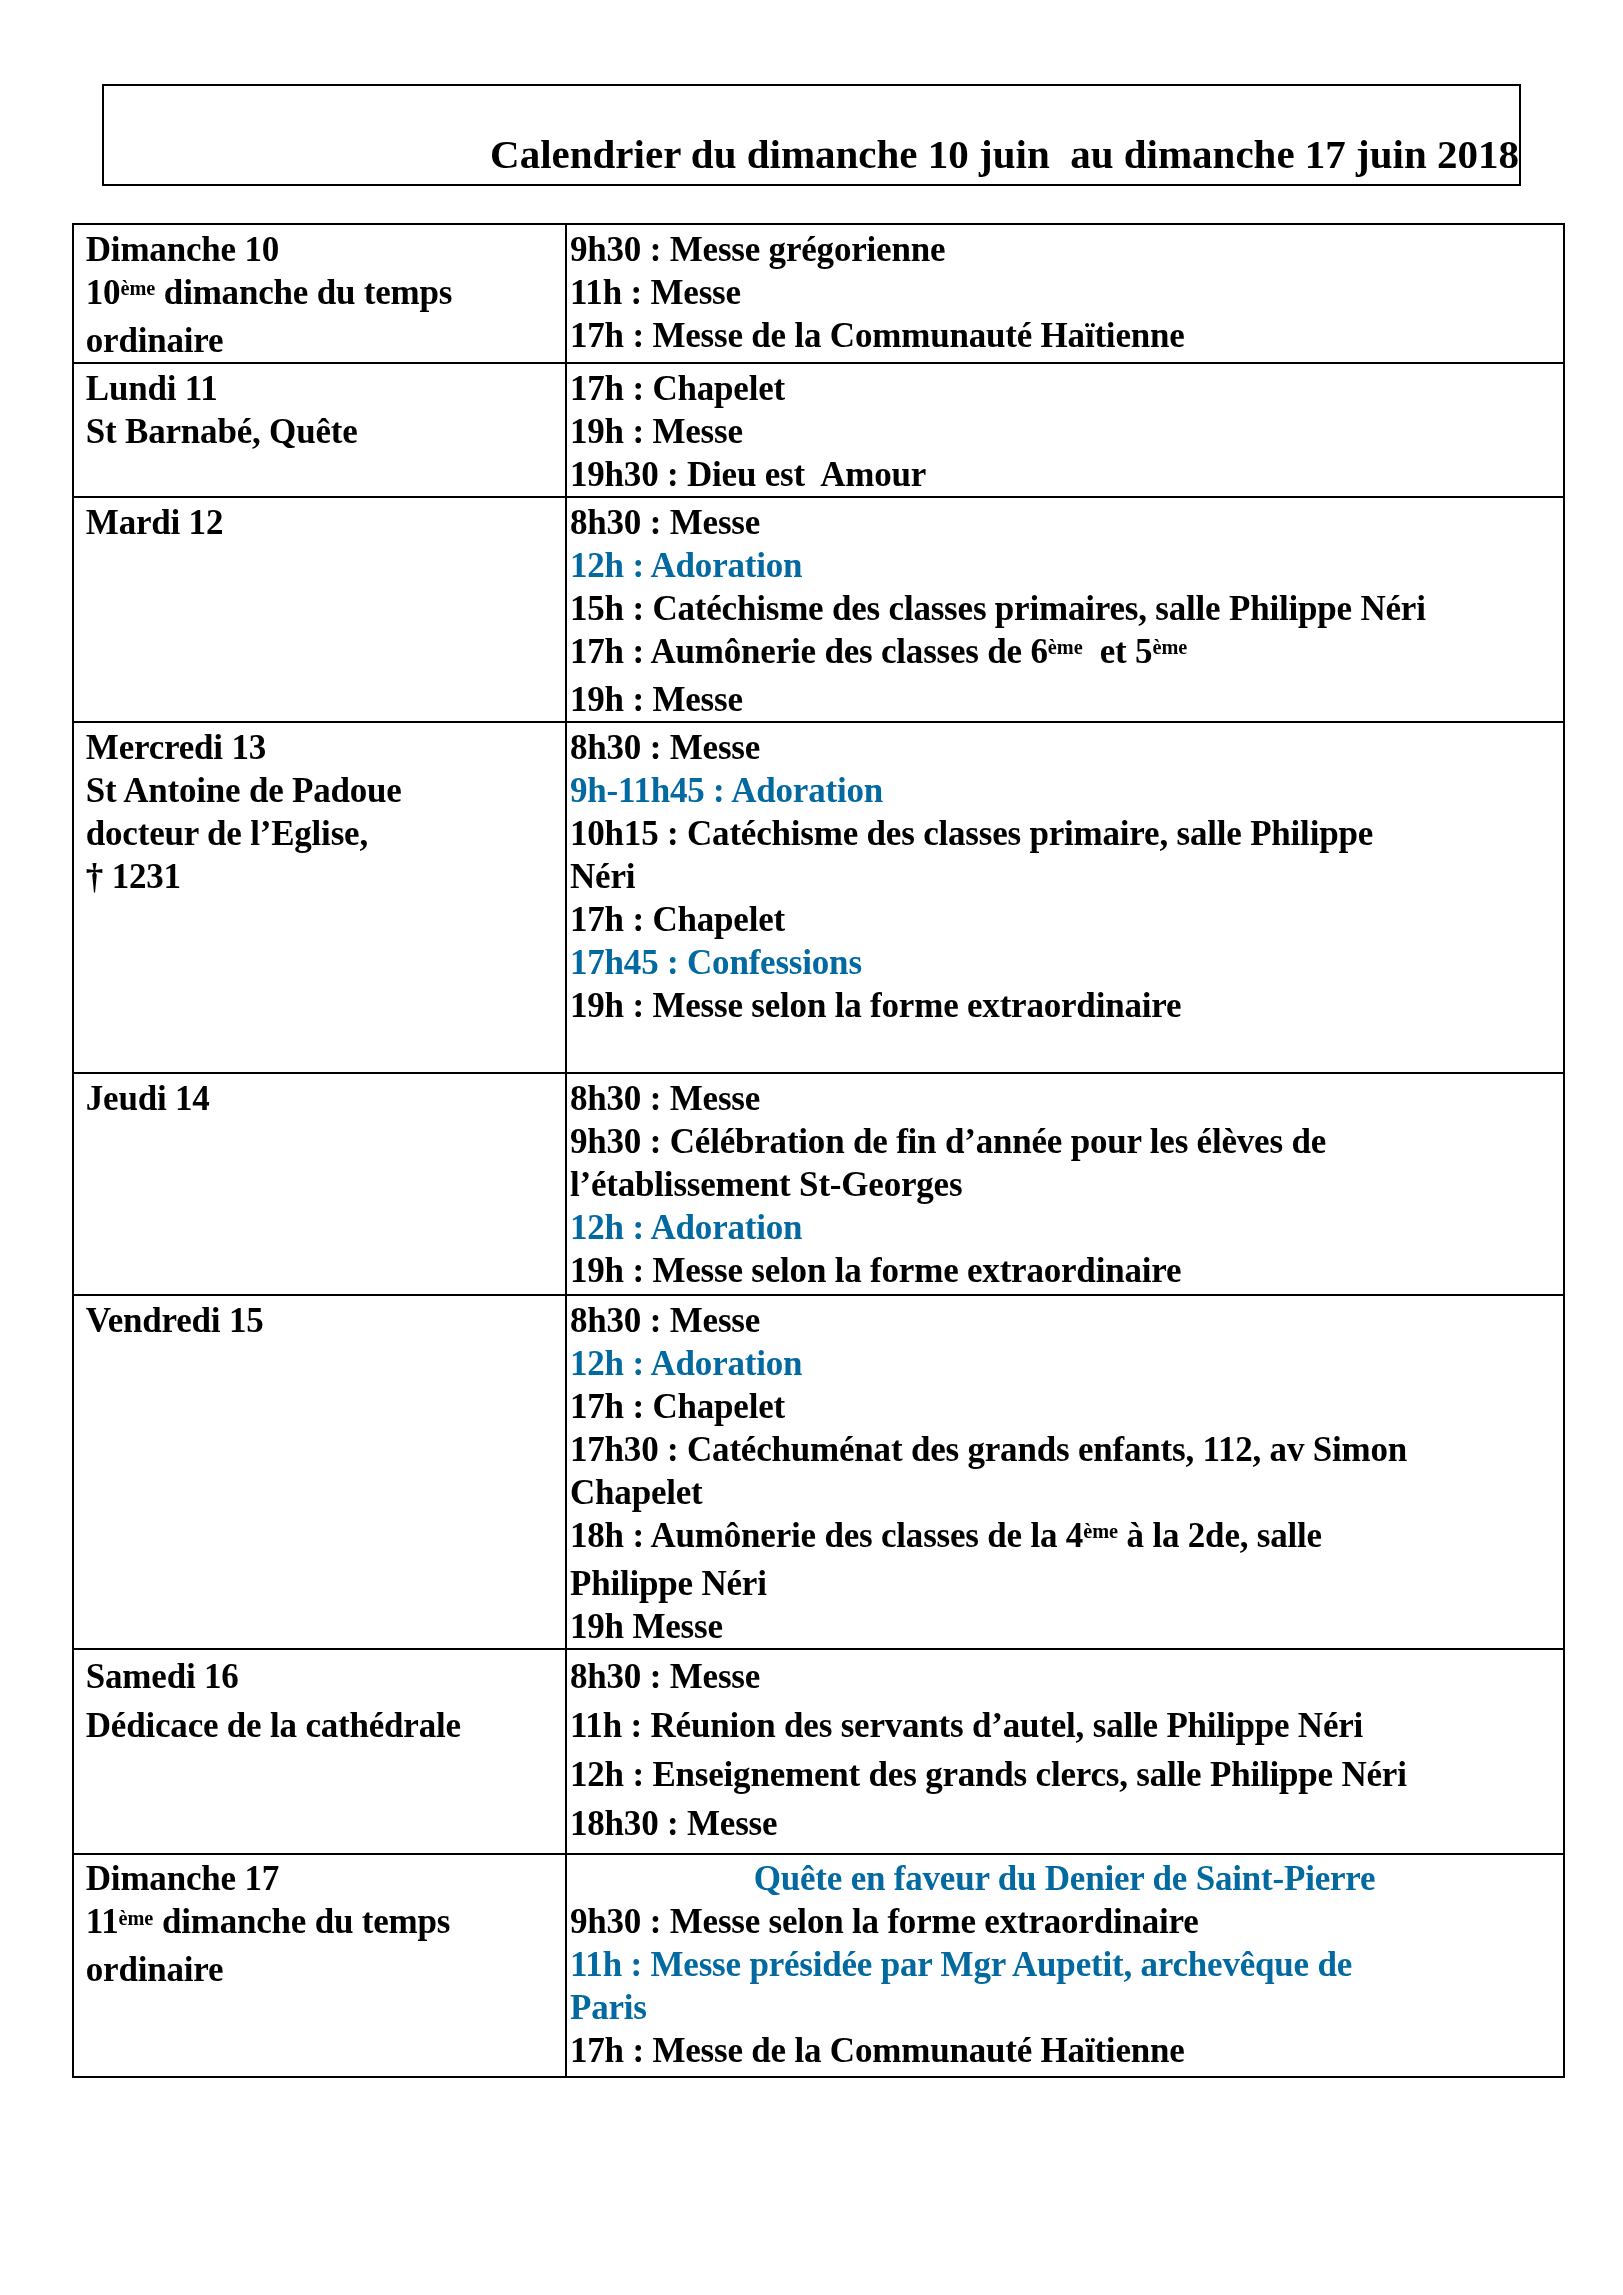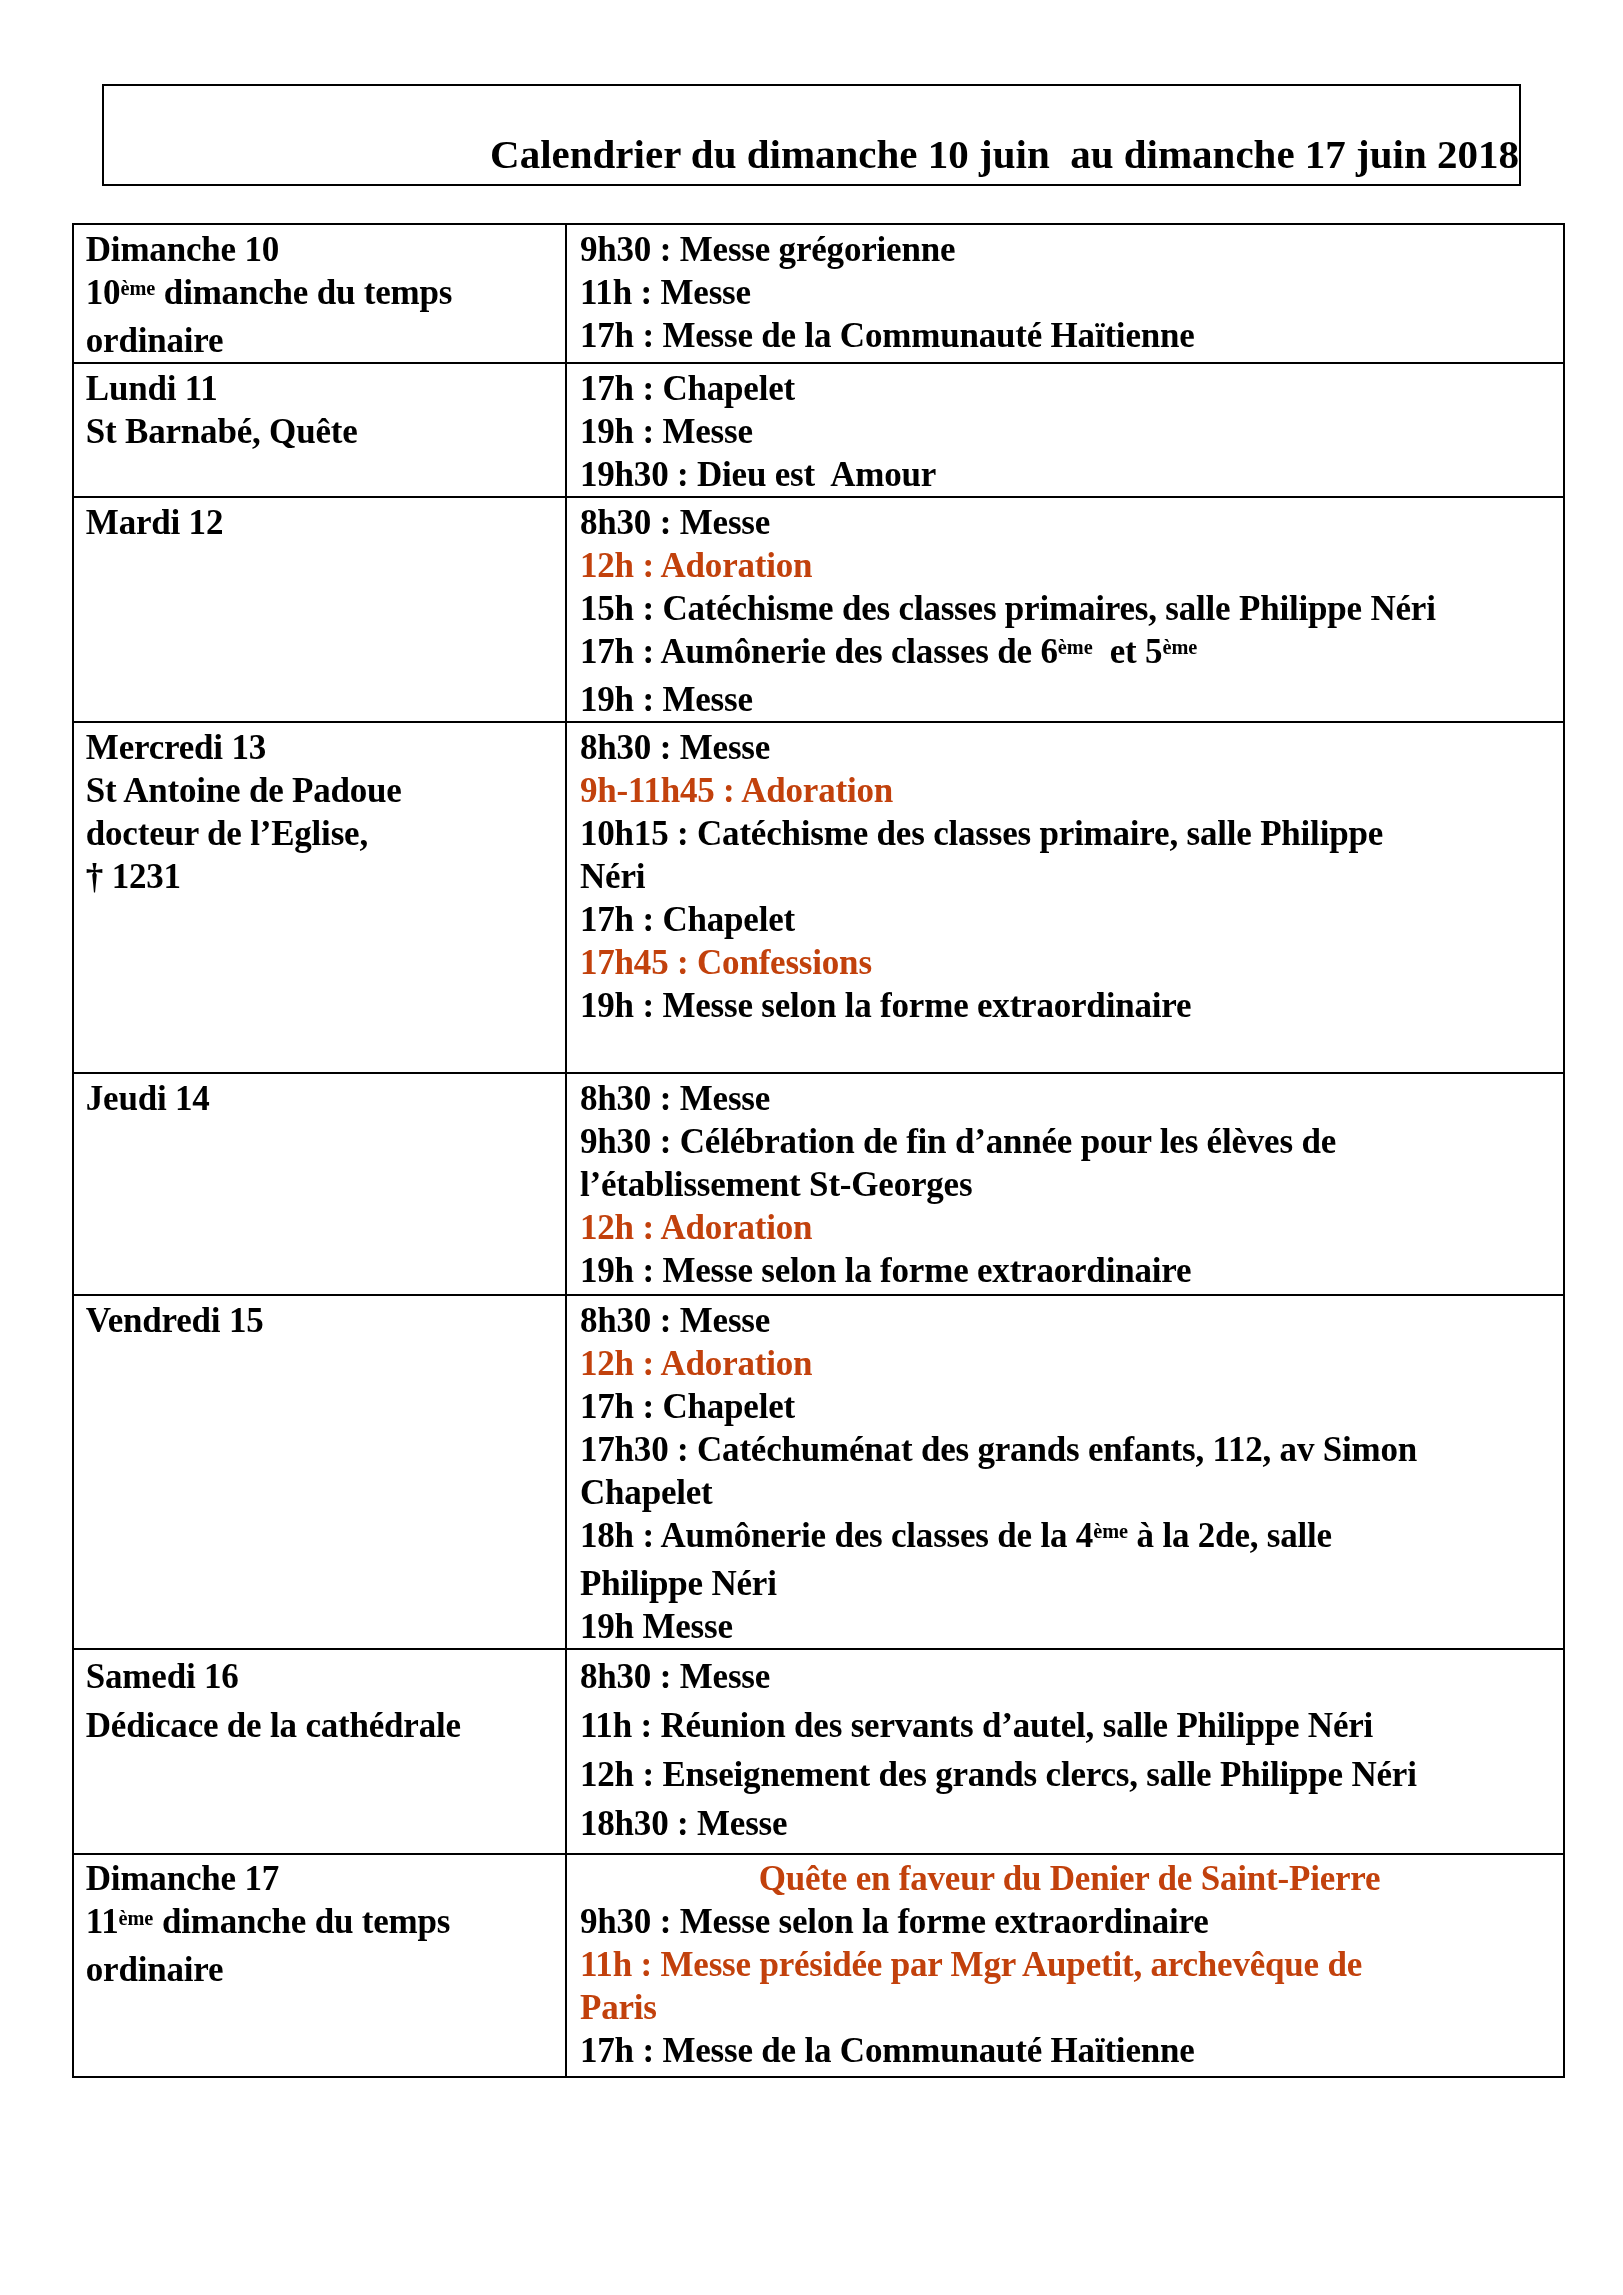--- a/index.html
+++ b/index.html
@@ -50,25 +50,25 @@
   td {
     border: 2px solid #000000;
     vertical-align: top;
     box-sizing: border-box;
     overflow: hidden;
     padding: 2.9px 3.9px 0 11.8px;
     font-size: 35px;
     line-height: 43px;
     letter-spacing: -0.2px;
   }
-  td.events { padding-left: 13px; }
+  td.events { padding-left: 3px; }
   .line { white-space: pre; }
   .line.center { text-align: center; white-space: pre; }
   tr.spread td .line { line-height: 49px; }
-  .red { color: #c2410c; }
+  .red { color: #0369a1; }
   .sup {
     font-size: 0.58em;
     position: relative;
     top: -0.42em;
     letter-spacing: 0;
   }
 </style>
 </head>
 <body>
 

